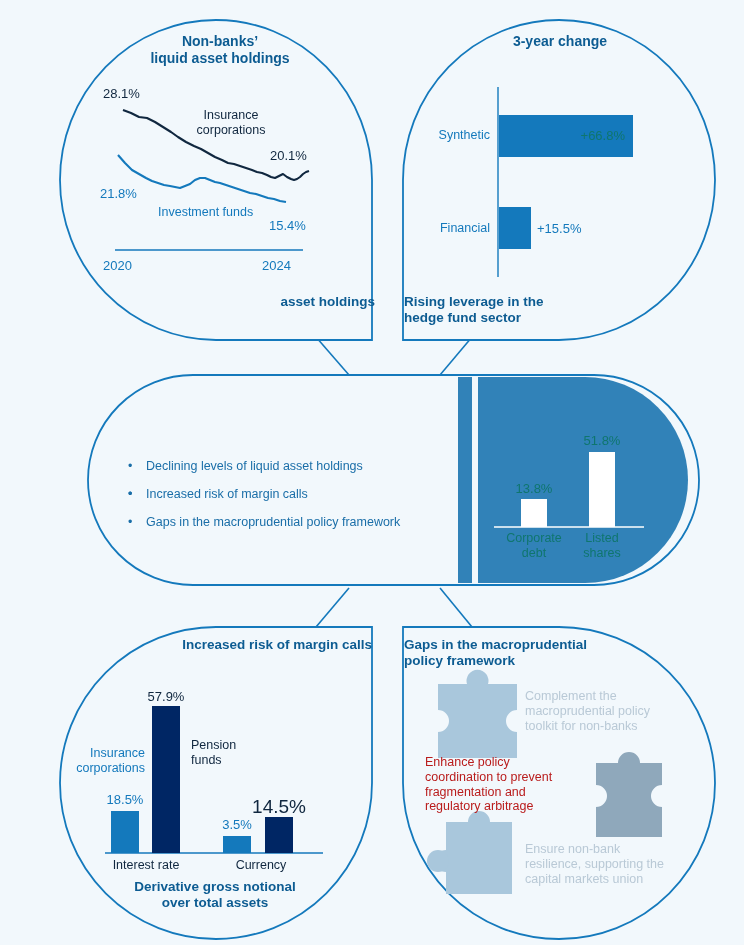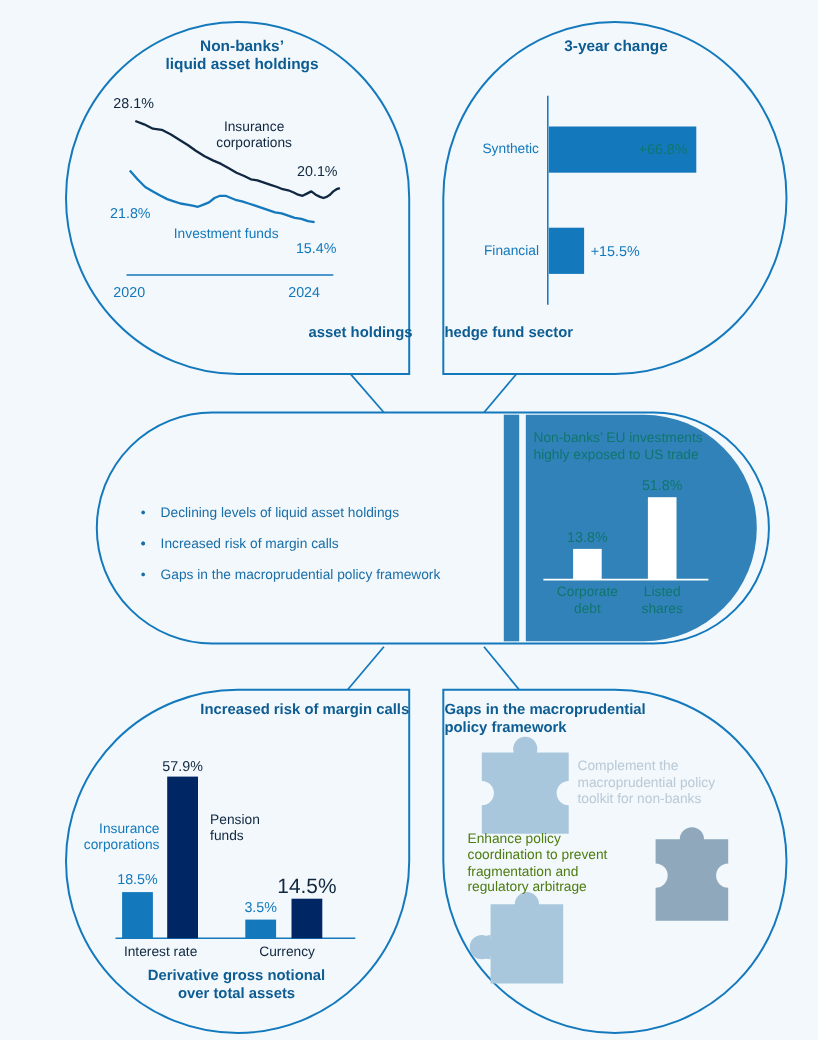--- a/index.html
+++ b/index.html
@@ -12,21 +12,21 @@
   }
   #root{position:absolute;left:0;top:0;width:684px;height:945px;}
   svg.layer{position:absolute;left:0;top:0;width:744px;height:945px;}
   .ov{position:absolute;}
   .bold{font-weight:bold;}
   .t-blue{color:#1479bc;}
   .t-darkblue{color:#0d5c92;}
   .t-navy{color:#10273f;}
   .t-white{color:#0f766e;}
   .t-gray{color:#b9c9d6;}
-  .t-slate{color:#4d7c0f;}
+  .t-slate{color:#b91c1c;}
   .center{text-align:center;}
   .right{text-align:right;}
   .lh12{line-height:1.18;}
   .bullets{list-style:none;margin:0;padding:0;}
   .bullets li{position:relative;padding-left:22px;margin-bottom:14px;font-size:12.5px;color:#1a6ea8;}
   .bullets li .bdot{position:absolute;left:4px;top:0px;color:#1a6ea8;}
 </style>
 </head>
 <body>
 
@@ -177,20 +177,21 @@
     <div>3-year change</div>
   </div>
 
   <div class="ov right t-blue" style="left:416px;top:128px;width:74px;font-size:12.5px;">Synthetic</div>
   <div class="ov right t-white" style="left:505px;top:128px;width:120px;font-size:13px;">+66.8%</div>
 
   <div class="ov right t-blue" style="left:416px;top:221px;width:74px;font-size:12.5px;">Financial</div>
   <div class="ov t-blue" style="left:537px;top:221px;font-size:13px;">+15.5%</div>
 
   <div class="ov bold t-darkblue lh12" style="left:404px;top:294px;width:215px;font-size:13.5px;">
+    <div>Rising leverage in the</div>
     <div>hedge fund sector</div>
   </div>
 
 
   <ul class="ov bullets" style="left:124px;top:459px;width:330px;">
     <li>
       <span class="bdot">•</span>
       <span>Declining levels of liquid asset holdings</span>
     </li>
     <li>
@@ -199,24 +200,20 @@
     <li>
       <span class="bdot">•</span>
       <span>Increased risk of margin calls</span>
     </li>
     <li>
       <span class="bdot">•</span>
       <span>Gaps in the macroprudential policy framework</span>
     </li>
   </ul>
 
-  <div class="ov t-white lh12" style="left:485px;top:391px;width:200px;font-size:12.5px;">
-    <div>Non-banks’ EU investments</div>
-    <div>highly exposed to US trade</div>
-  </div>
 
   <div class="ov center t-white" style="left:505px;top:481px;width:58px;font-size:13px;">13.8%</div>
   <div class="ov center t-white lh12" style="left:494px;top:531px;width:80px;font-size:12.5px;">
     <div>Corporate</div>
     <div>debt</div>
   </div>
 
   <div class="ov center t-white" style="left:573px;top:433px;width:58px;font-size:13px;">51.8%</div>
   <div class="ov center t-white lh12" style="left:562px;top:531px;width:80px;font-size:12.5px;">
     <div>Listed</div>
@@ -262,14 +259,19 @@
     <div>toolkit for non-banks</div>
   </div>
 
   <div class="ov t-slate lh12" style="left:425px;top:755px;width:175px;font-size:12.5px;">
     <div>Enhance policy</div>
     <div>coordination to prevent</div>
     <div>fragmentation and</div>
     <div>regulatory arbitrage</div>
   </div>
 
+  <div class="ov t-gray lh12" style="left:525px;top:842px;width:185px;font-size:12.5px;">
+    <div>Ensure non-bank</div>
+    <div>resilience, supporting the</div>
+    <div>capital markets union</div>
+  </div>
 
 </div>
 
 </body></html>

